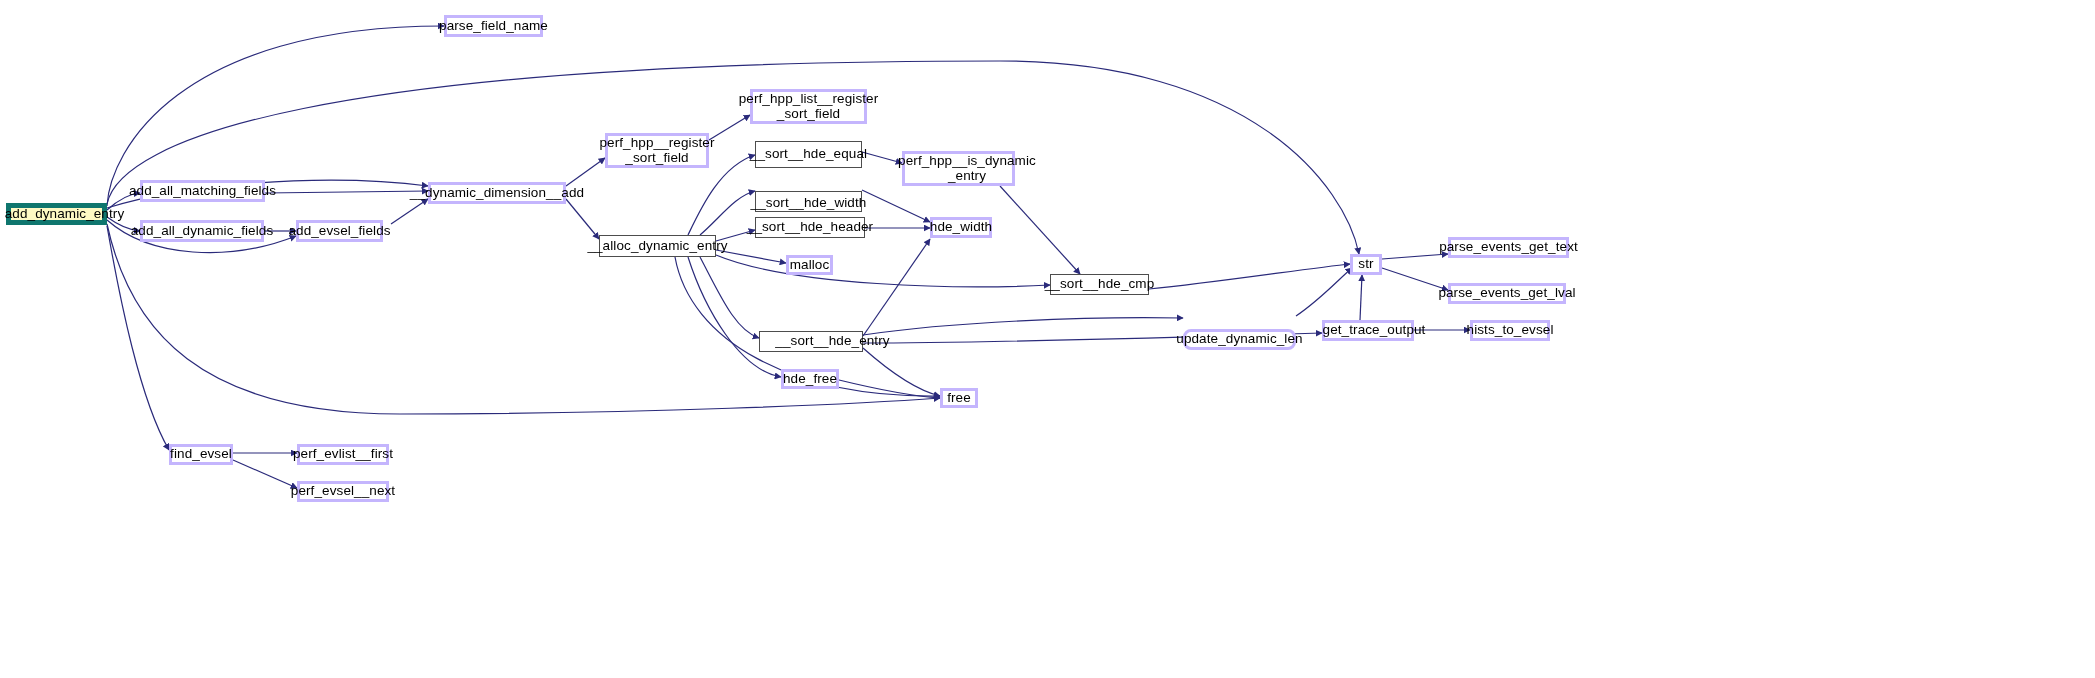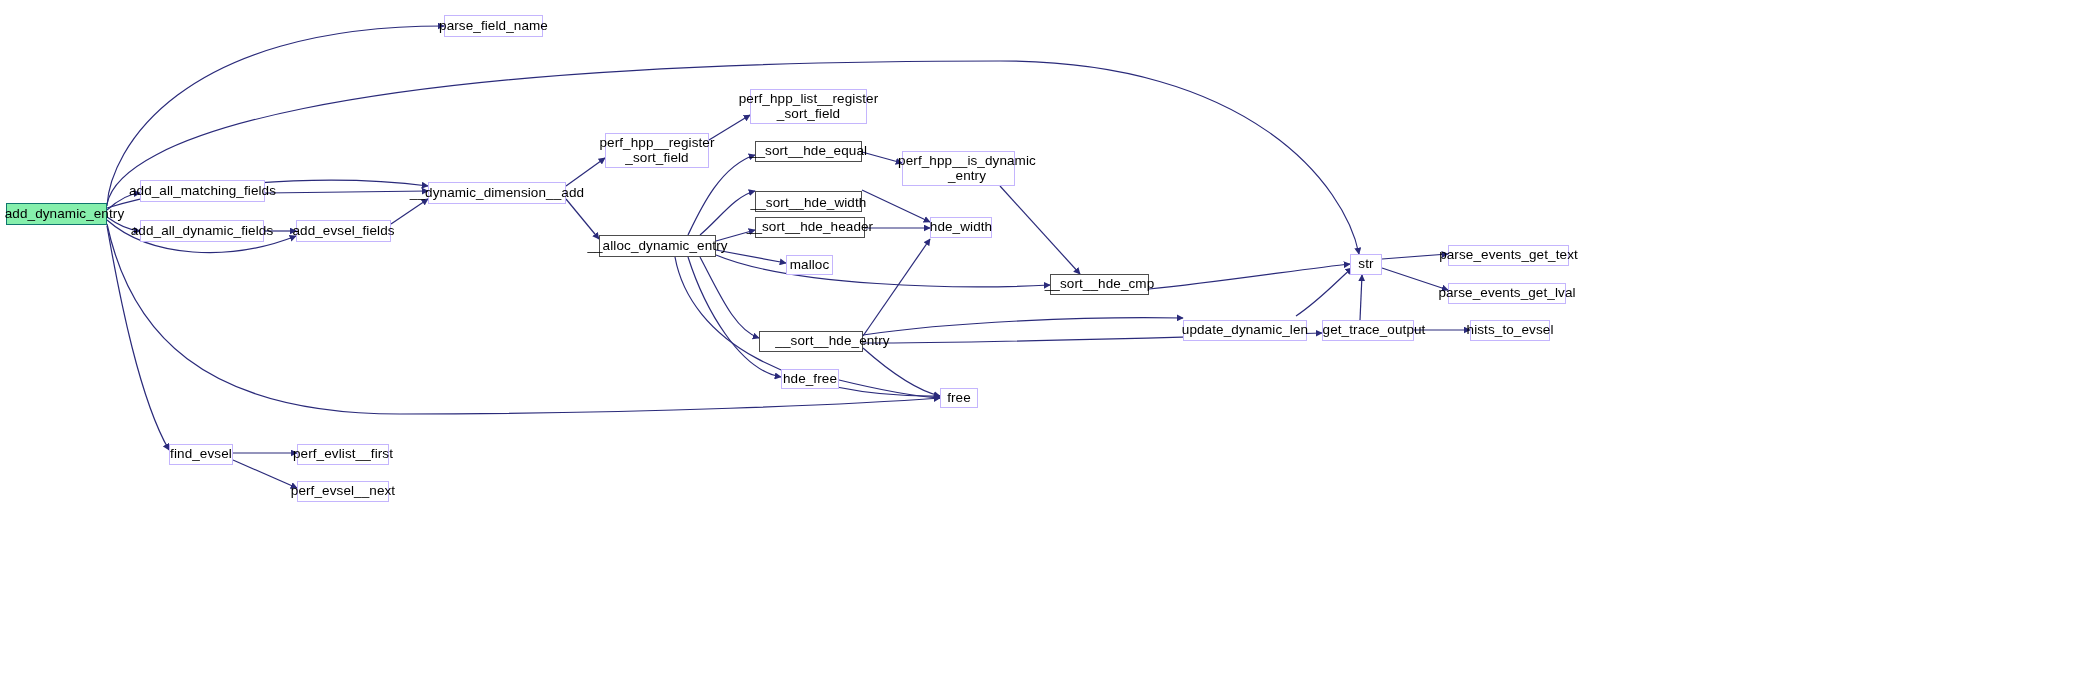--- a/index.html
+++ b/index.html
@@ -19,35 +19,35 @@
     position: absolute;
     left: 0;
     top: 0;
     width: 2095px;
     height: 678px;
     pointer-events: none;
   }
   .node {
     position: absolute;
     box-sizing: border-box;
-    border: 1px solid #c4b5fd;
+    border: 3px solid #c4b5fd;
     background: #ffffff;
     color: #000000;
     display: flex;
     align-items: center;
     justify-content: center;
     text-align: center;
     font-size: 13.5px;
     line-height: 1.08;
     white-space: pre;
     letter-spacing: 0.1px;
   }
   .node.root {
-    background: #86efac;
-    border: 1px solid #0f766e;
+    background: #fef9c3;
+    border: 5px solid #0f766e;
     padding-left: 16px;
   }
   .node.thick {
     border-width: 1.6px;
     border-color: #4d4d4d;
   }
   .node .lbl { display: block; }
 </style>
 </head>
 <body>
@@ -97,41 +97,41 @@
       <path d="M1382,259 L1448,254" fill="none" stroke="#2a2a7a" stroke-width="1.2" marker-end="url(#arrow)"></path>
       <path d="M1382,268 L1448,290" fill="none" stroke="#2a2a7a" stroke-width="1.2" marker-end="url(#arrow)"></path>
       <path d="M233,453 L297,453" fill="none" stroke="#2a2a7a" stroke-width="1.2" marker-end="url(#arrow)"></path>
       <path d="M233,460 L297,488" fill="none" stroke="#2a2a7a" stroke-width="1.2" marker-end="url(#arrow)"></path>
     </svg>
   <div id="node-layer">
       <div class="node root" style="left: 6px; top: 203px; width: 101px; height: 22px;"><span class="lbl">add_dynamic_entry</span></div>
       <div class="node" style="left: 444px; top: 15px; width: 99px; height: 22px;"><span class="lbl">parse_field_name</span></div>
       <div class="node" style="left: 140px; top: 180px; width: 125px; height: 22px; align-items: center;"><span class="lbl">add_all_matching_fields</span></div>
       <div class="node" style="left: 140px; top: 220px; width: 124px; height: 22px;"><span class="lbl">add_all_dynamic_fields</span></div>
-      <div class="node" style="left: 296px; top: 220px; width: 95px; height: 22px;"><span class="lbl">add_evsel_fields</span></div>
+      <div class="node" style="left: 296px; top: 220px; width: 87px; height: 22px;"><span class="lbl">add_evsel_fields</span></div>
       <div class="node" style="left: 428px; top: 182px; width: 138px; height: 22px;"><span class="lbl">__dynamic_dimension__add</span></div>
       <div class="node" style="left: 605px; top: 133px; width: 104px; height: 35px;"><span class="lbl">perf_hpp__register
 _sort_field</span></div>
       <div class="node" style="left: 750px; top: 89px; width: 117px; height: 35px;"><span class="lbl">perf_hpp_list__register
 _sort_field</span></div>
       <div class="node thick" style="left: 599px; top: 235px; width: 117px; height: 22px;"><span class="lbl">__alloc_dynamic_entry</span></div>
-      <div class="node thick" style="left: 755px; top: 141px; width: 107px; height: 21px;"><span class="lbl">__sort__hde_equal</span></div>
+      <div class="node thick" style="left: 755px; top: 141px; width: 107px; height: 27px;"><span class="lbl">__sort__hde_equal</span></div>
       <div class="node thick" style="left: 755px; top: 191px; width: 107px; height: 21px; align-items: flex-end;"><span class="lbl">__sort__hde_width</span></div>
       <div class="node thick" style="left: 755px; top: 217px; width: 110px; height: 21px;"><span class="lbl">__sort__hde_header</span></div>
       <div class="node" style="left: 786px; top: 255px; width: 47px; height: 20px;"><span class="lbl">malloc</span></div>
       <div class="node thick" style="left: 759px; top: 331px; width: 104px; height: 21px; padding-left: 43px;"><span class="lbl">__sort__hde_entry</span></div>
       <div class="node" style="left: 781px; top: 369px; width: 58px; height: 20px;"><span class="lbl">hde_free</span></div>
       <div class="node" style="left: 902px; top: 151px; width: 113px; height: 35px; padding-left: 17px;"><span class="lbl">perf_hpp__is_dynamic
 _entry</span></div>
       <div class="node" style="left: 930px; top: 217px; width: 62px; height: 21px;"><span class="lbl">hde_width</span></div>
       <div class="node thick" style="left: 1050px; top: 274px; width: 99px; height: 21px;"><span class="lbl">__sort__hde_cmp</span></div>
       <div class="node" style="left: 940px; top: 388px; width: 38px; height: 20px;"><span class="lbl">free</span></div>
-      <div class="node" style="left: 1183px; top: 320px; width: 124px; height: 21px;"><span class="lbl">update_dynamic_len</span></div>
+      <div class="node" style="left: 1183px; top: 329px; width: 113px; height: 21px; border-radius: 8px;"><span class="lbl">update_dynamic_len</span></div>
       <div class="node" style="left: 1322px; top: 320px; width: 92px; height: 21px; padding-left: 12px;"><span class="lbl">get_trace_output</span></div>
       <div class="node" style="left: 1350px; top: 254px; width: 32px; height: 21px;"><span class="lbl">str</span></div>
-      <div class="node" style="left: 1448px; top: 245px; width: 121px; height: 21px;"><span class="lbl">parse_events_get_text</span></div>
+      <div class="node" style="left: 1448px; top: 237px; width: 121px; height: 21px;"><span class="lbl">parse_events_get_text</span></div>
       <div class="node" style="left: 1448px; top: 283px; width: 118px; height: 21px;"><span class="lbl">parse_events_get_lval</span></div>
       <div class="node" style="left: 1470px; top: 320px; width: 80px; height: 21px;"><span class="lbl">hists_to_evsel</span></div>
       <div class="node" style="left: 169px; top: 444px; width: 64px; height: 21px;"><span class="lbl">find_evsel</span></div>
       <div class="node" style="left: 297px; top: 444px; width: 92px; height: 21px;"><span class="lbl">perf_evlist__first</span></div>
       <div class="node" style="left: 297px; top: 481px; width: 92px; height: 21px;"><span class="lbl">perf_evsel__next</span></div>
     </div>
 </div>
 
 </body></html>

